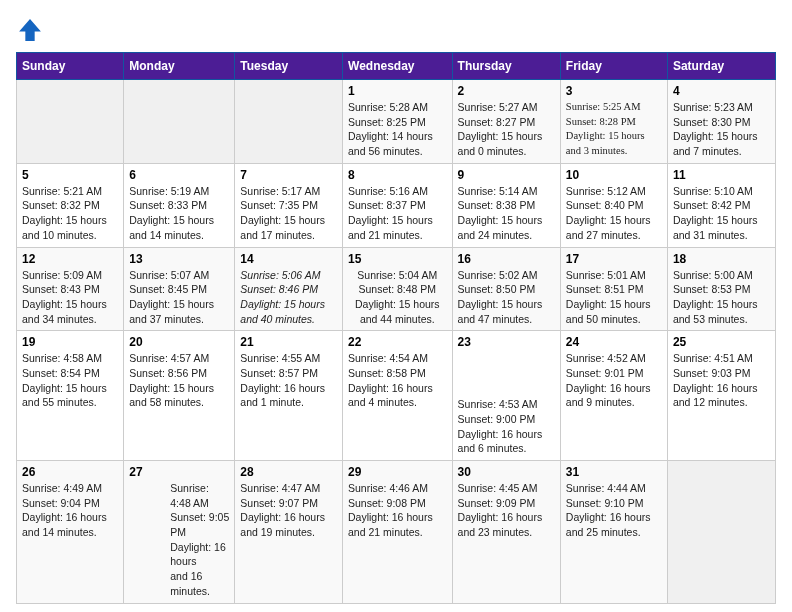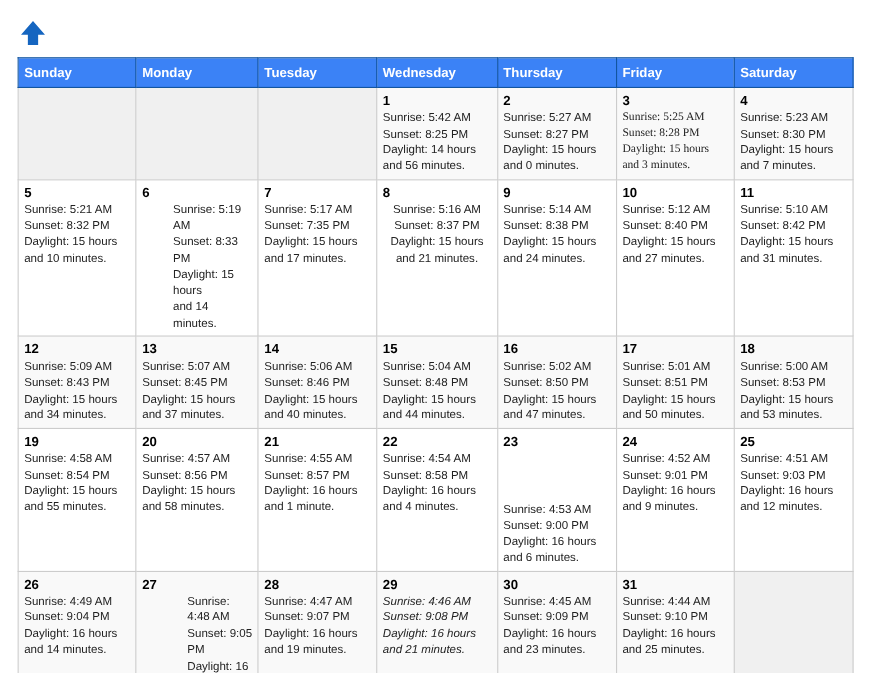--- a/index.html
+++ b/index.html
@@ -46,21 +46,21 @@
       font-size: 15px;
       color: #333;
       font-weight: normal;
     }
     table {
       width: 100%;
       border-collapse: collapse;
       font-size: 11px;
     }
     thead tr th {
-      background: #3b82f6;
+      background: #4c1d95;
       color: #fff;
       text-align: left;
       padding: 6px 5px;
       font-size: 12px;
       font-weight: bold;
       border: 1px solid #1255a0;
     }
     tbody tr td {
       border: 1px solid #ccc;
       vertical-align: top;
@@ -119,21 +119,21 @@
         <th>Saturday</th>
       </tr>
   </thead>
   <tbody id="calendar-body">
   <tr>
         <td class="empty"></td>
         <td class="empty"></td>
         <td class="empty"></td>
         <td>
           <span class="day-num">1</span>
-          <div class="day-info" style="white-space: pre-line;">Sunrise: 5:42 AM
+          <div class="day-info" style="white-space: pre-line;">Sunrise: 5:28 AM
 Sunset: 8:25 PM
 Daylight: 14 hours
 and 56 minutes.</div>
         </td>
         <td>
           <span class="day-num">2</span>
           <div class="day-info" style="white-space: pre-line;">Sunrise: 5:27 AM
 Sunset: 8:27 PM
 Daylight: 15 hours
 and 0 minutes.</div>
@@ -156,35 +156,35 @@
       <tr>
         <td>
           <span class="day-num">5</span>
           <div class="day-info" style="white-space: pre-line;">Sunrise: 5:21 AM
 Sunset: 8:32 PM
 Daylight: 15 hours
 and 10 minutes.</div>
         </td>
         <td>
           <span class="day-num">6</span>
-          <div class="day-info" style="white-space: pre-line; margin-left: 28px;">Sunrise: 5:19 AM
+          <div class="day-info" style="white-space: pre-line;">Sunrise: 5:19 AM
 Sunset: 8:33 PM
 Daylight: 15 hours
 and 14 minutes.</div>
         </td>
         <td>
           <span class="day-num">7</span>
           <div class="day-info" style="white-space: pre-line;">Sunrise: 5:17 AM
 Sunset: 7:35 PM
 Daylight: 15 hours
 and 17 minutes.</div>
         </td>
         <td>
           <span class="day-num">8</span>
-          <div class="day-info" style="white-space: pre-line; text-align: center;">Sunrise: 5:16 AM
+          <div class="day-info" style="white-space: pre-line;">Sunrise: 5:16 AM
 Sunset: 8:37 PM
 Daylight: 15 hours
 and 21 minutes.</div>
         </td>
         <td>
           <span class="day-num">9</span>
           <div class="day-info" style="white-space: pre-line;">Sunrise: 5:14 AM
 Sunset: 8:38 PM
 Daylight: 15 hours
 and 24 minutes.</div>
@@ -214,28 +214,28 @@
         </td>
         <td>
           <span class="day-num">13</span>
           <div class="day-info" style="white-space: pre-line;">Sunrise: 5:07 AM
 Sunset: 8:45 PM
 Daylight: 15 hours
 and 37 minutes.</div>
         </td>
         <td>
           <span class="day-num">14</span>
-          <div class="day-info" style="white-space: pre-line;">Sunrise: 5:06 AM
+          <div class="day-info" style="white-space: pre-line; font-style: italic;">Sunrise: 5:06 AM
 Sunset: 8:46 PM
 Daylight: 15 hours
 and 40 minutes.</div>
         </td>
         <td>
           <span class="day-num">15</span>
-          <div class="day-info" style="white-space: pre-line;">Sunrise: 5:04 AM
+          <div class="day-info" style="white-space: pre-line; text-align: center;">Sunrise: 5:04 AM
 Sunset: 8:48 PM
 Daylight: 15 hours
 and 44 minutes.</div>
         </td>
         <td>
           <span class="day-num">16</span>
           <div class="day-info" style="white-space: pre-line;">Sunrise: 5:02 AM
 Sunset: 8:50 PM
 Daylight: 15 hours
 and 47 minutes.</div>
@@ -323,21 +323,21 @@
         </td>
         <td>
           <span class="day-num">28</span>
           <div class="day-info" style="white-space: pre-line;">Sunrise: 4:47 AM
 Sunset: 9:07 PM
 Daylight: 16 hours
 and 19 minutes.</div>
         </td>
         <td>
           <span class="day-num">29</span>
-          <div class="day-info" style="white-space: pre-line; font-style: italic;">Sunrise: 4:46 AM
+          <div class="day-info" style="white-space: pre-line;">Sunrise: 4:46 AM
 Sunset: 9:08 PM
 Daylight: 16 hours
 and 21 minutes.</div>
         </td>
         <td>
           <span class="day-num">30</span>
           <div class="day-info" style="white-space: pre-line;">Sunrise: 4:45 AM
 Sunset: 9:09 PM
 Daylight: 16 hours
 and 23 minutes.</div>

